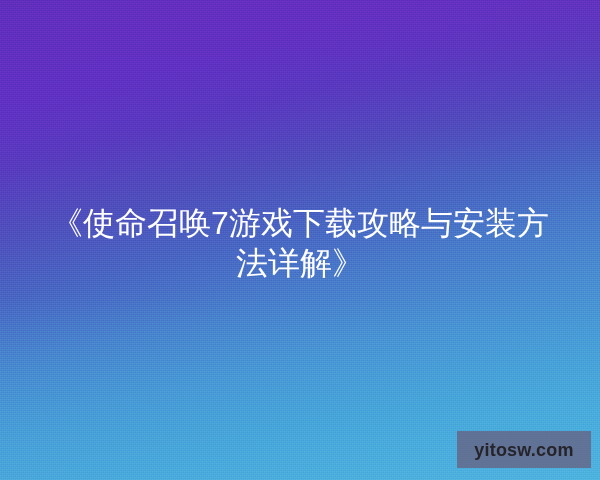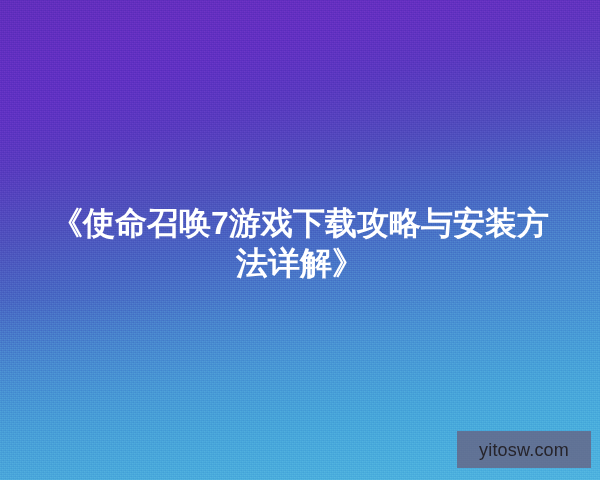--- a/index.html
+++ b/index.html
@@ -68,21 +68,21 @@
   
   .headline {
     position: absolute;
     left: 38px;
     right: 38px;
     top: 203px;
     text-align: center;
     color: #ffffff;
     font-size: 32px;
     line-height: 40px;
-    font-weight: 700;
+    font-weight: 400;
     letter-spacing: 0px;
     white-space: normal;
     word-break: break-all;
   }
 
   
   .watermark {
     position: absolute;
     left: 457px;
     top: 431px;
@@ -90,20 +90,21 @@
     height: 37px;
     background: rgba(106, 92, 122, 0.72);
     display: flex;
     align-items: center;
     justify-content: center;
     color: #26242b;
     font-size: 18px;
     line-height: 1;
     letter-spacing: 0.2px;
     white-space: nowrap;
+    font-weight: bold;
   }
 </style>
 </head>
 <body>
 
 <div id="page">
 
   <div class="bg-gradient"></div>
   <div class="bg-tint"></div>
   <div class="bg-noise"></div>

